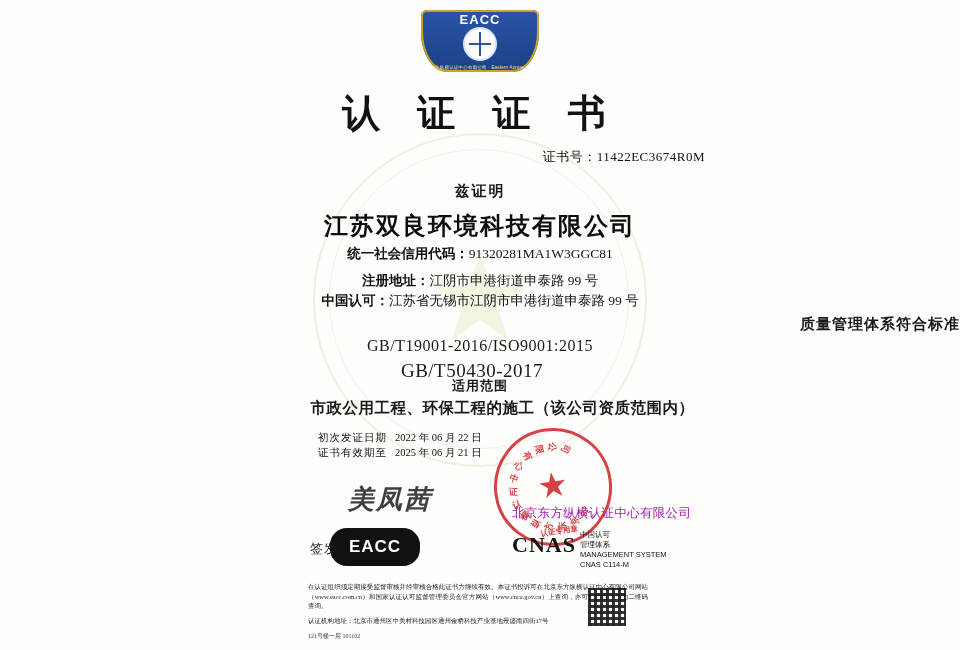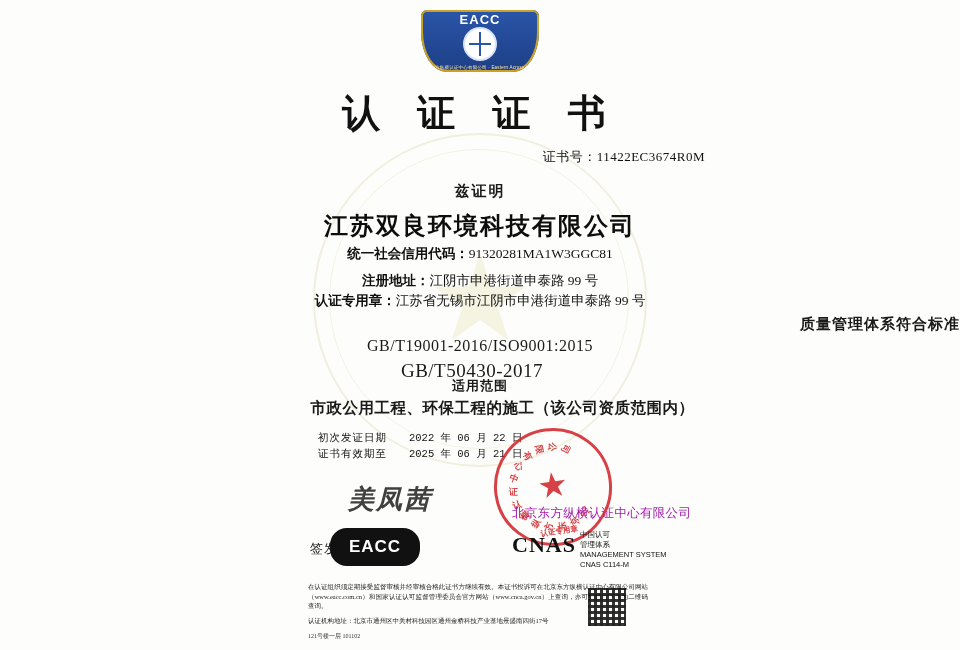--- a/index.html
+++ b/index.html
@@ -217,21 +217,21 @@
   .dates {
     position: absolute;
     left: 318px;
     top: 430px;
     font-size: 10.5px;
     line-height: 15px;
     color: #111;
   }
   .dates div { white-space: nowrap; }
   .dates .dl { letter-spacing: 1px; }
-  .dates .dv { margin-left: 22px; font-family: Liberation Mono, monospace; }
+  .dates .dv { margin-left: 8px; }
 
   
   .sign-label {
     position: absolute;
     left: 310px;
     top: 492px;
     font-size: 13px;
     letter-spacing: 1px;
     margin-top: 48px;
   }
@@ -399,21 +399,21 @@
 
   <div class="row-line usci">
     <span class="lbl">统一社会信用代码：</span><span>91320281MA1W3GGC81</span>
   </div>
 
   <div class="row-line reg-addr">
     <span class="lbl">注册地址：</span><span>江阴市申港街道申泰路 99 号</span>
   </div>
 
   <div class="row-line off-addr">
-    <span class="lbl">认证专用章：</span><span>江苏省无锡市江阴市申港街道申泰路 99 号</span>
+    <span class="lbl">中国认可：</span><span>江苏省无锡市江阴市申港街道申泰路 99 号</span>
   </div>
 
   <div class="std-head">质量管理体系符合标准</div>
   <div class="std-1">GB/T19001-2016/ISO9001:2015</div>
   <div class="std-2">GB/T50430-2017</div>
 
   <div class="scope-head">适用范围</div>
   <div class="scope-text">市政公用工程、环保工程的施工（该公司资质范围内）</div>
 
   <div class="dates">

